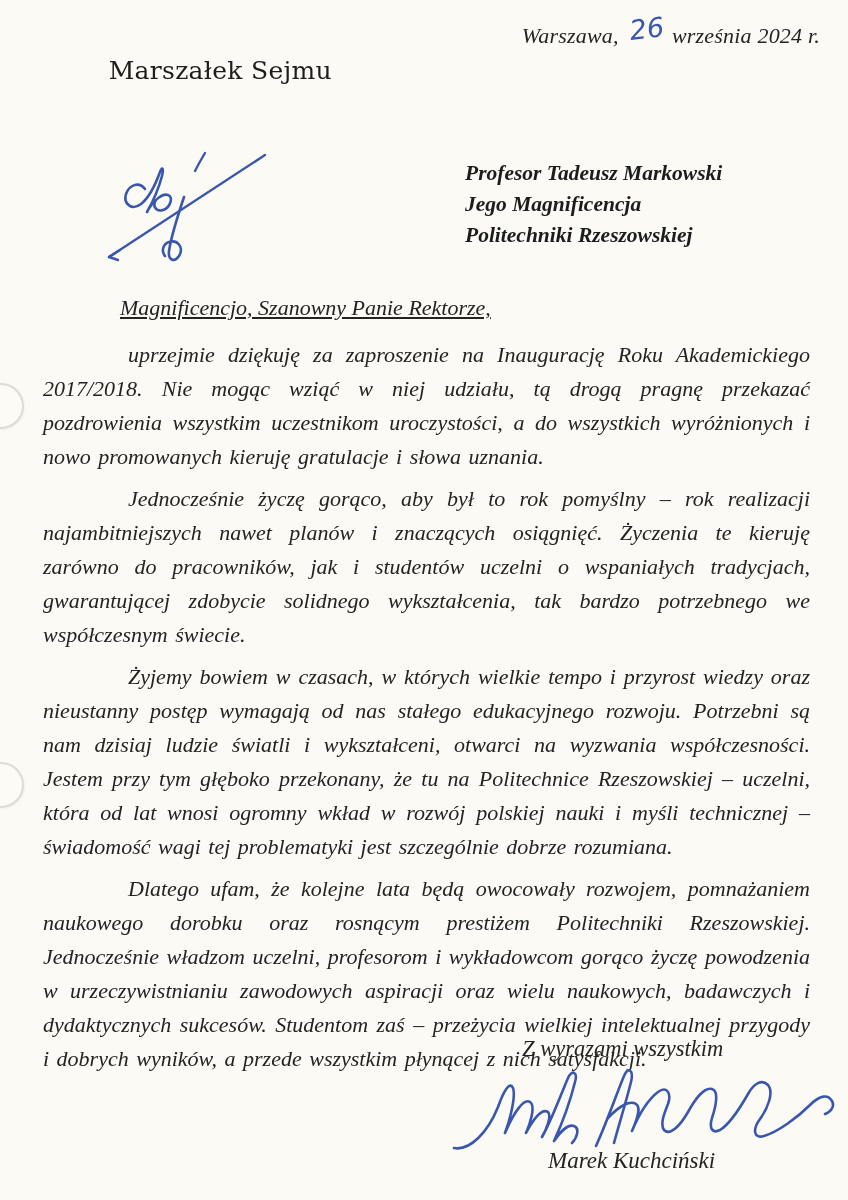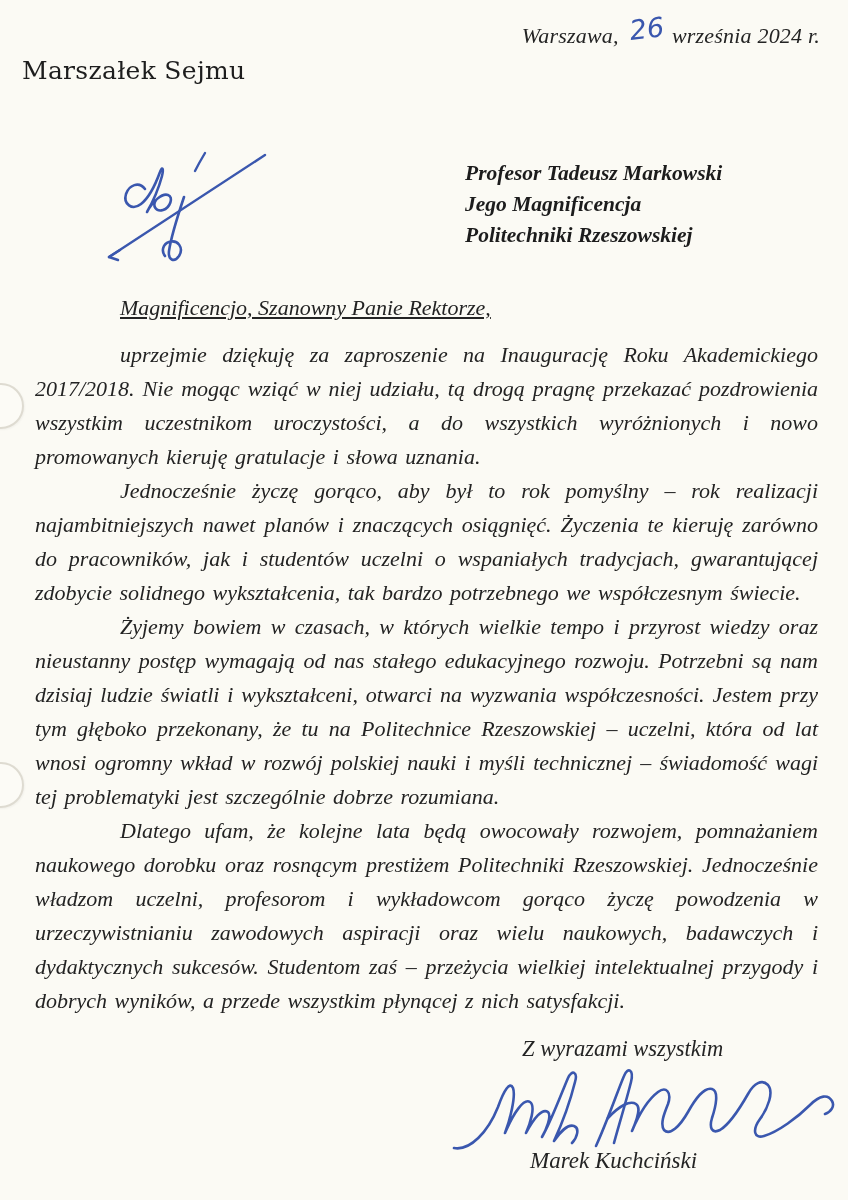--- a/index.html
+++ b/index.html
@@ -37,21 +37,21 @@
     transform: rotate(-7deg) translateY(-5px);
     margin: 0 1px 0 6px;
   }
 
   
   .letterhead {
     position: absolute;
     top: 54px;
     left: 22px;
     width: 310px;
-    text-align: left;
+    text-align: right;
     font-family: "DejaVu Serif", serif;
     font-size: 25px;
     line-height: 34px;
     color: #1d1d1d;
     letter-spacing: 0.3px;
   }
 
   
   .ink-svg { position: absolute; }
   .ink-stroke {
@@ -83,38 +83,38 @@
     font-size: 22px;
     line-height: 34px;
     color: #232323;
   }
   .salutation {
     margin: 0 0 13px 0;
     text-indent: 85px;
     text-decoration: underline;
   }
   .para {
-    margin: 0;
+    margin: 8px;
     text-align: justify;
     text-indent: 85px;
     word-spacing: 2px;
   }
 
   
   .closing {
     position: absolute;
     top: 1036px;
     left: 522px;
     font-style: italic;
     font-size: 22.5px;
   }
   .signer-name {
     position: absolute;
     top: 1148px;
-    left: 530px;
+    left: 548px;
     font-style: italic;
     font-size: 23px;
   }
 
   
   .hole-punch {
     position: absolute;
     left: -22px;
     width: 42px;
     height: 42px;

